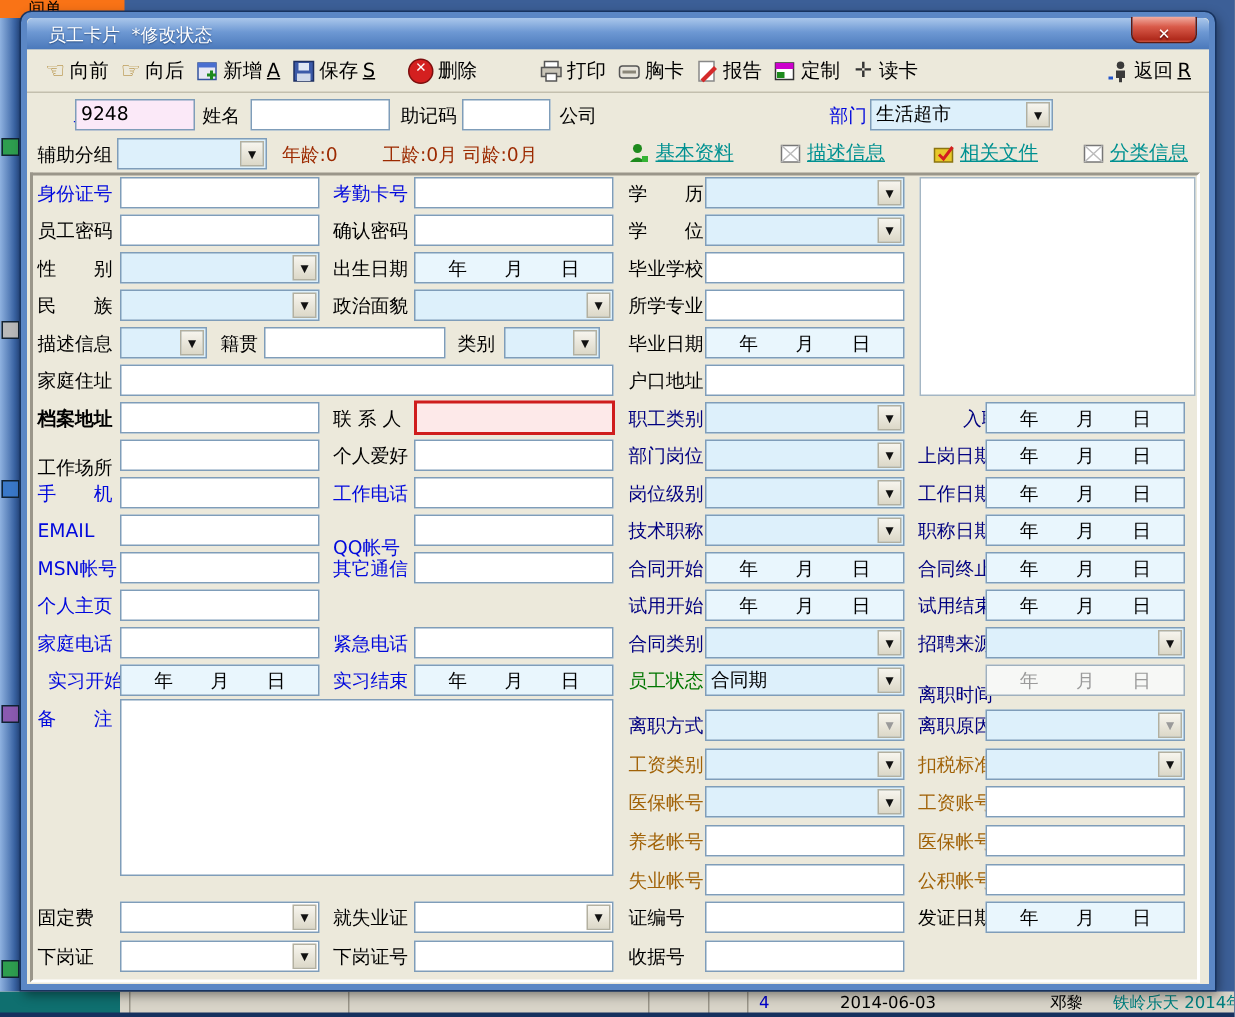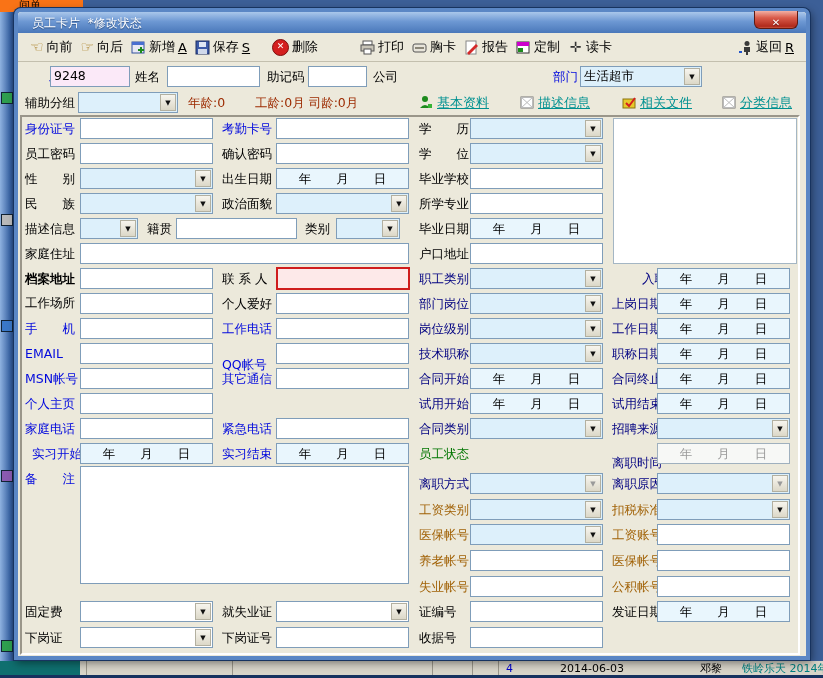--- a/index.html
+++ b/index.html
@@ -278,21 +278,21 @@
 
     <span class="lbl" style="left:7px;top:256px;font-weight:bold;">档案地址</span>
     <div class="fld" style="left:62px;top:256px;width:133px;"></div>
     <span class="lbl" style="left:204px;top:256px;">联 系 人</span>
     <div class="fld red" style="left:258px;top:255px;width:134px;height:23px;"></div>
     <span class="lbl c-n" style="left:401px;top:256px;">职工类别</span>
     <div class="fld dd" style="left:452px;top:256px;width:133px;"></div>
     <span class="lbl c-n" style="left:624px;top:256px;">入职日期</span>
     <div class="fld date" style="left:639px;top:256px;width:133px;"><span>年　　月　　日</span></div>
 
-    <span class="lbl" style="left:7px;top:280px;">工作场所</span>
+    <span class="lbl" style="left:7px;top:291px;font-family:Liberation Mono, monospace;">工作场所</span>
     <div class="fld" style="left:62px;top:281px;width:133px;"></div>
     <span class="lbl" style="left:204px;top:281px;">个人爱好</span>
     <div class="fld" style="left:258px;top:281px;width:133px;"></div>
     <span class="lbl c-n" style="left:401px;top:281px;">部门岗位</span>
     <div class="fld dd" style="left:452px;top:281px;width:133px;"></div>
     <span class="lbl c-n" style="left:594px;top:281px;">上岗日期</span>
     <div class="fld date" style="left:639px;top:281px;width:133px;"><span>年　　月　　日</span></div>
 
     <span class="lbl c-b" style="left:7px;top:306px;">手　　机</span>
     <div class="fld" style="left:62px;top:306px;width:133px;"></div>
@@ -335,20 +335,21 @@
     <span class="lbl c-n" style="left:401px;top:406px;">合同类别</span>
     <div class="fld dd" style="left:452px;top:406px;width:133px;"></div>
     <span class="lbl c-n" style="left:594px;top:406px;">招聘来源</span>
     <div class="fld dd" style="left:639px;top:406px;width:133px;"></div>
 
     <span class="lbl c-b" style="left:14px;top:431px;">实习开始</span>
     <div class="fld date" style="left:62px;top:431px;width:133px;"><span>年　　月　　日</span></div>
     <span class="lbl c-b" style="left:204px;top:431px;">实习结束</span>
     <div class="fld date" style="left:258px;top:431px;width:133px;"><span>年　　月　　日</span></div>
     <span class="lbl c-g" style="left:401px;top:431px;">员工状态</span>
+    <div class="fld dd" style="left:452px;top:431px;width:133px;"><span>合同期</span></div>
     <span class="lbl c-n" style="left:594px;top:440px;">离职时间</span>
     <div class="fld date dis" style="left:639px;top:431px;width:133px;"><span>年　　月　　日</span></div>
 
     <span class="lbl c-b" style="left:7px;top:456px;">备　　注</span>
     <div class="ta" style="left:62px;top:454px;width:329px;height:118px;"></div>
     <span class="lbl c-n" style="left:401px;top:461px;">离职方式</span>
     <div class="fld dd dis" style="left:452px;top:461px;width:133px;"></div>
     <span class="lbl c-n" style="left:594px;top:461px;">离职原因</span>
     <div class="fld dd dis" style="left:639px;top:461px;width:133px;"></div>
 

